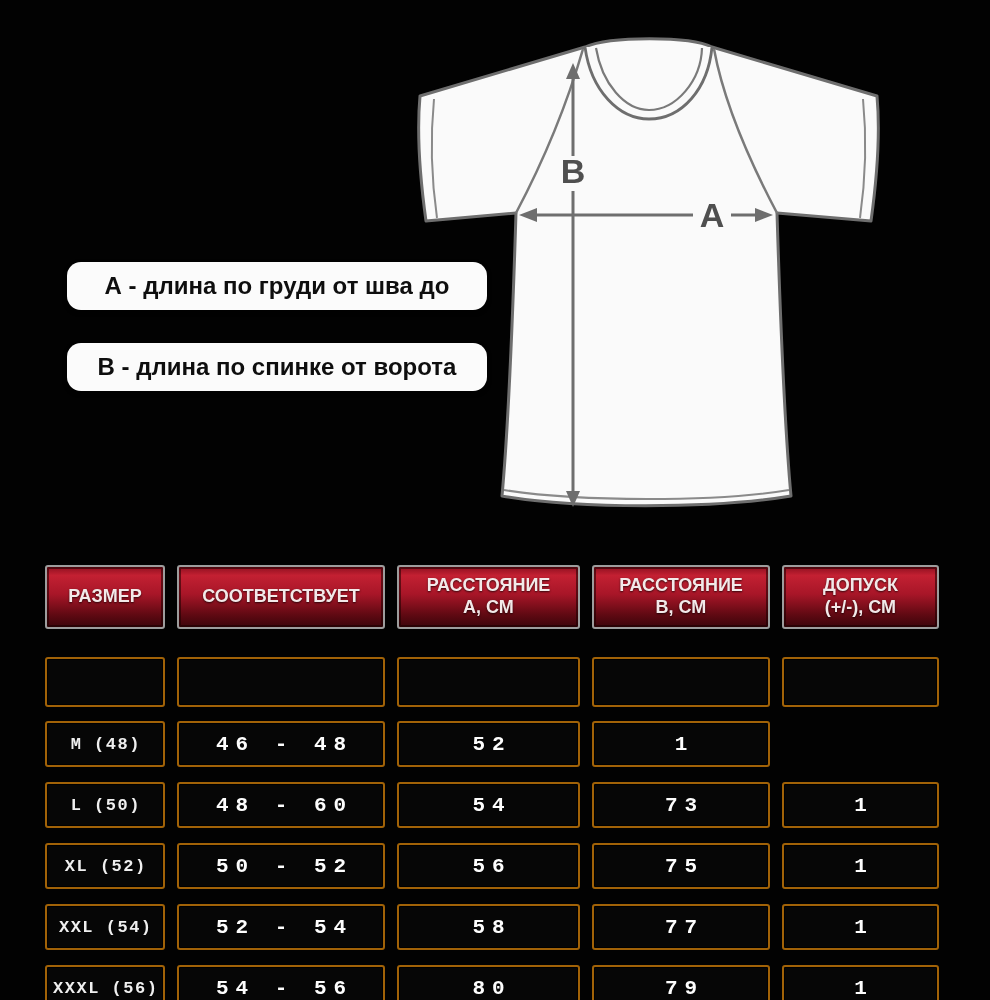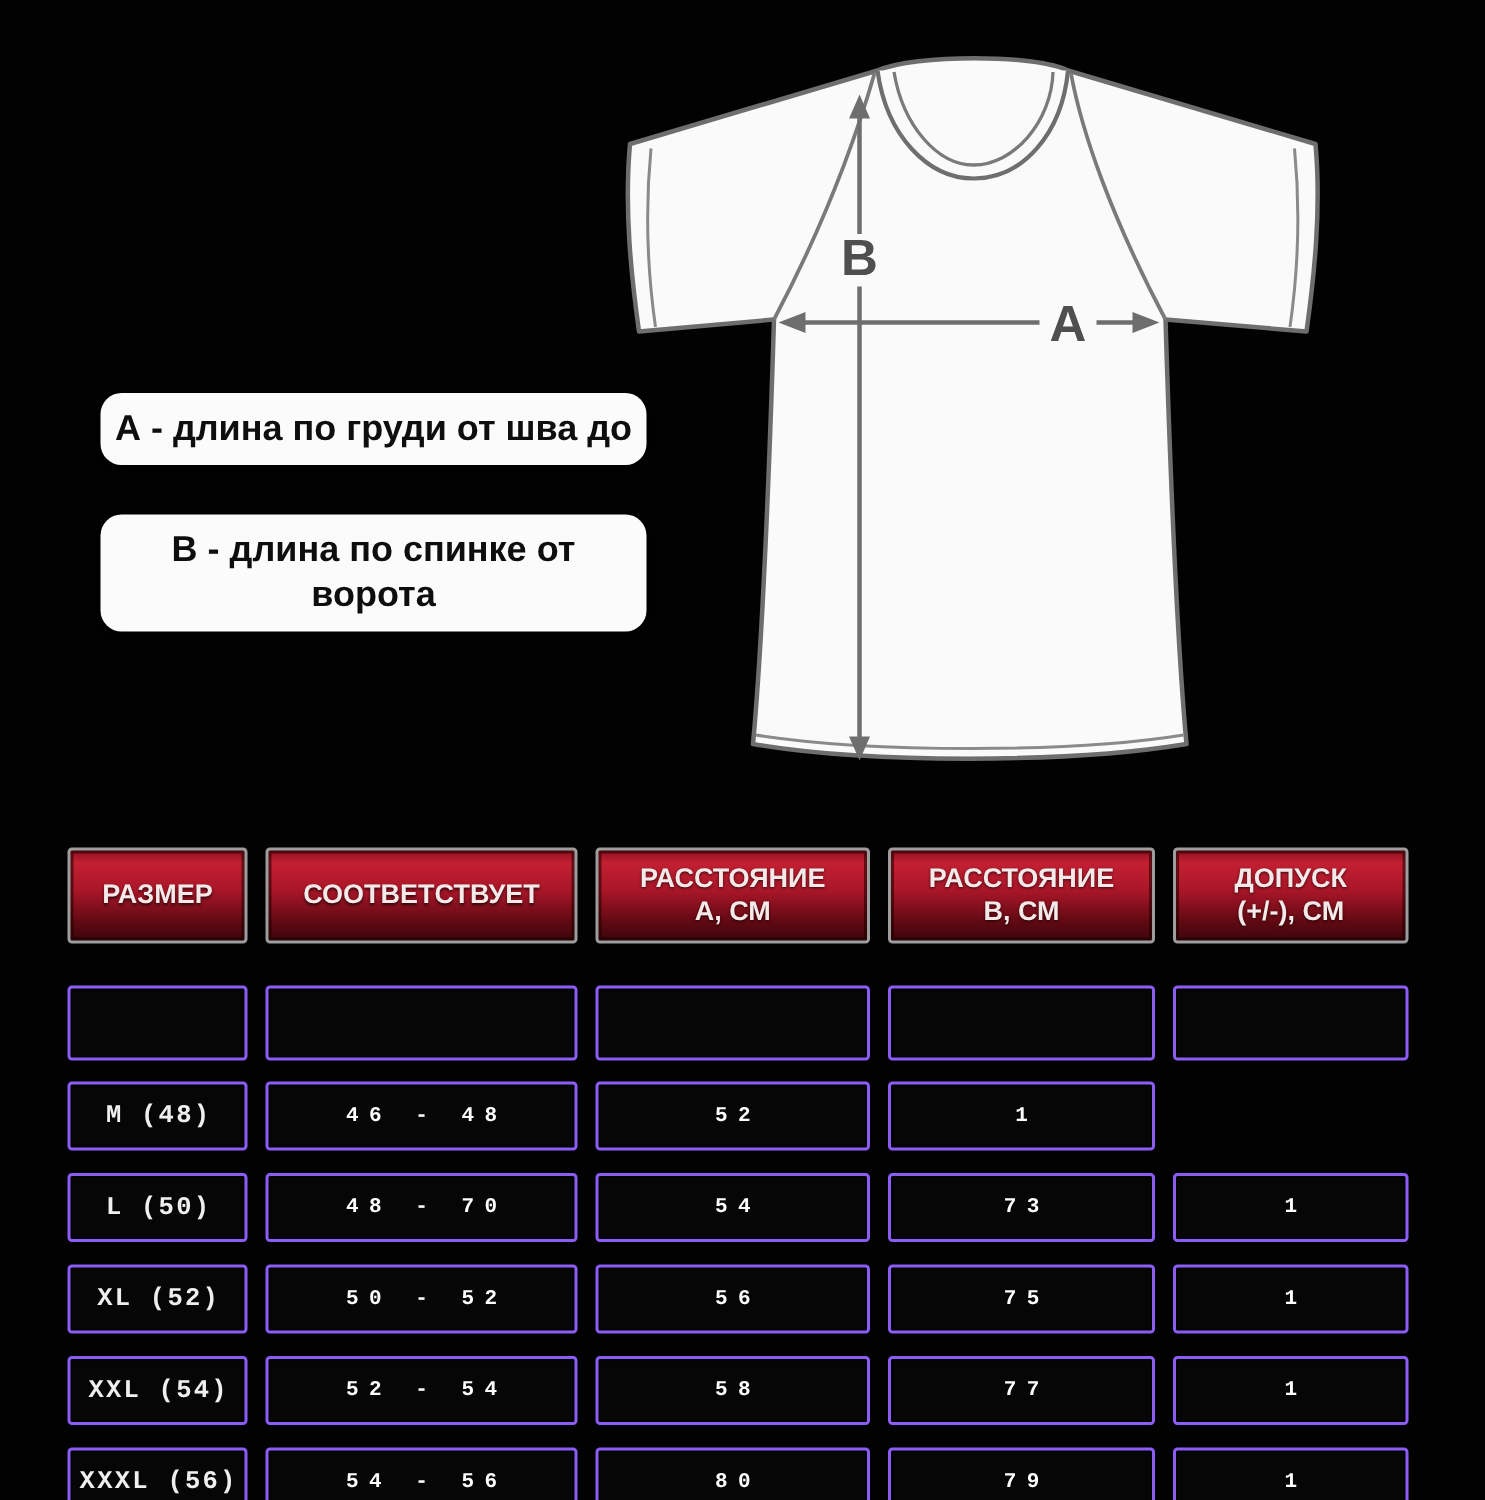--- a/index.html
+++ b/index.html
@@ -4,52 +4,52 @@
 <style>
   html,body{margin:0;padding:0;background:#000;}
   .stage{
     position:relative;width:990px;height:1000px;background:#020202;
     overflow:hidden;font-family:"Liberation Sans",sans-serif;
   }
   
   .shirt-svg{position:absolute;left:405px;top:15px;width:575px;height:495px;}
   
   .note{
-    position:absolute;left:67px;width:364px;background:#fbfbfb;border-radius:14px;
+    position:absolute;left:67px;width:420px;background:#fbfbfb;border-radius:14px;
     color:#0e0e0e;font-weight:bold;font-size:24px;line-height:1.25;text-align:center;
     padding:9px 6px;box-sizing:border-box;box-shadow:0 2px 4px rgba(0,0,0,.6);
   }
   .note-a{top:262px;}
   .note-b{top:343px;}
   
   .size-table{position:absolute;left:45px;top:565px;width:894px;}
   .trow{
     display:grid;grid-template-columns:120px 208px 183px 178px 157px;
     column-gap:12px;
   }
   .header-row{margin-bottom:28px;}
   .empty-row{margin-bottom:14px;}
   .data-row{margin-bottom:15px;}
   .cell{
     display:flex;flex-direction:column;align-items:center;justify-content:center;
-    background:#060606;border:2px solid #8b5cf6;border-radius:3px;
+    background:#060606;border:2px solid #a16207;border-radius:3px;
     box-shadow:inset 0 0 0 1px #000;color:#fff;box-sizing:border-box;
   }
   .hcell{
     height:64px;
     background:linear-gradient(180deg,#8f1020 0%,#c32032 14%,#a81628 45%,#5f0912 80%,#3c050b 100%);
     border:2px solid #9d9d9d;
     box-shadow:inset 0 0 0 2px rgba(25,0,0,.55);
     font-weight:bold;font-size:18px;line-height:1.2;text-align:center;
     color:#f3e9e9;text-shadow:0 1px 2px rgba(0,0,0,.7);
   }
   .ecell{height:50px;}
   .dcell{height:46px;font-family:"Liberation Mono","DejaVu Sans Mono",monospace;font-weight:bold;}
   .size-cell span{font-size:17px;letter-spacing:1.5px;margin-right:-1.5px;color:#efefef;}
-  .value-cell span{font-size:14px;letter-spacing:7px;margin-right:-7px;color:#fdfdfd;}
+  .value-cell span{font-size:21px;letter-spacing:7px;margin-right:-7px;color:#fdfdfd;}
 </style>
 </head>
 <body>
 
 <div class="stage">
 
   <svg class="shirt-svg" viewBox="0 0 575 495">
 
     <path d="M 180,32 C 205,21 285,21 307,32 L 472,81 C 476,125 471,170 466,206
          L 372,198 C 375,295 379,405 386,481 C 308,494 172,494 97,481
@@ -130,21 +130,21 @@
         </div>
         <div class="cell dcell value-cell">
           <span>1</span>
         </div>
       </div>
       <div class="trow data-row">
         <div class="cell dcell size-cell">
           <span>L (50)</span>
         </div>
         <div class="cell dcell value-cell">
-          <span>48 - 70</span>
+          <span>48 - 60</span>
         </div>
         <div class="cell dcell value-cell">
           <span>54</span>
         </div>
         <div class="cell dcell value-cell">
           <span>73</span>
         </div>
         <div class="cell dcell value-cell">
           <span>1</span>
         </div>

